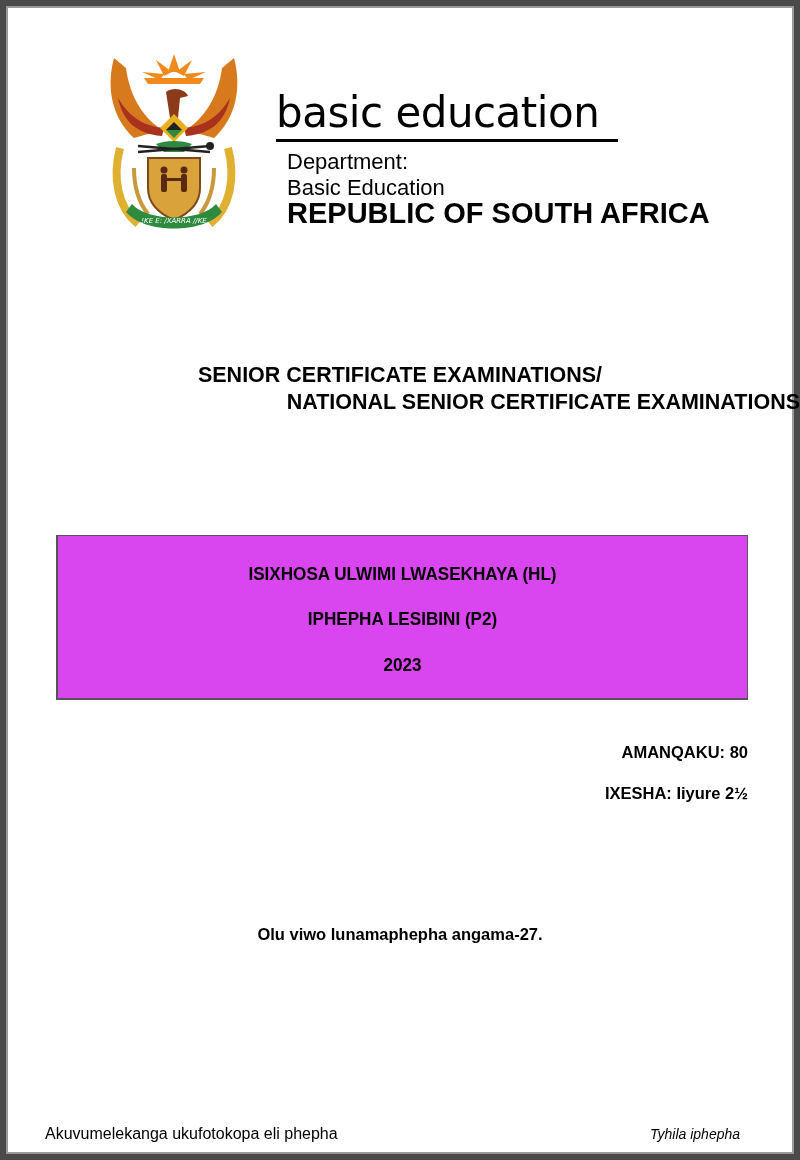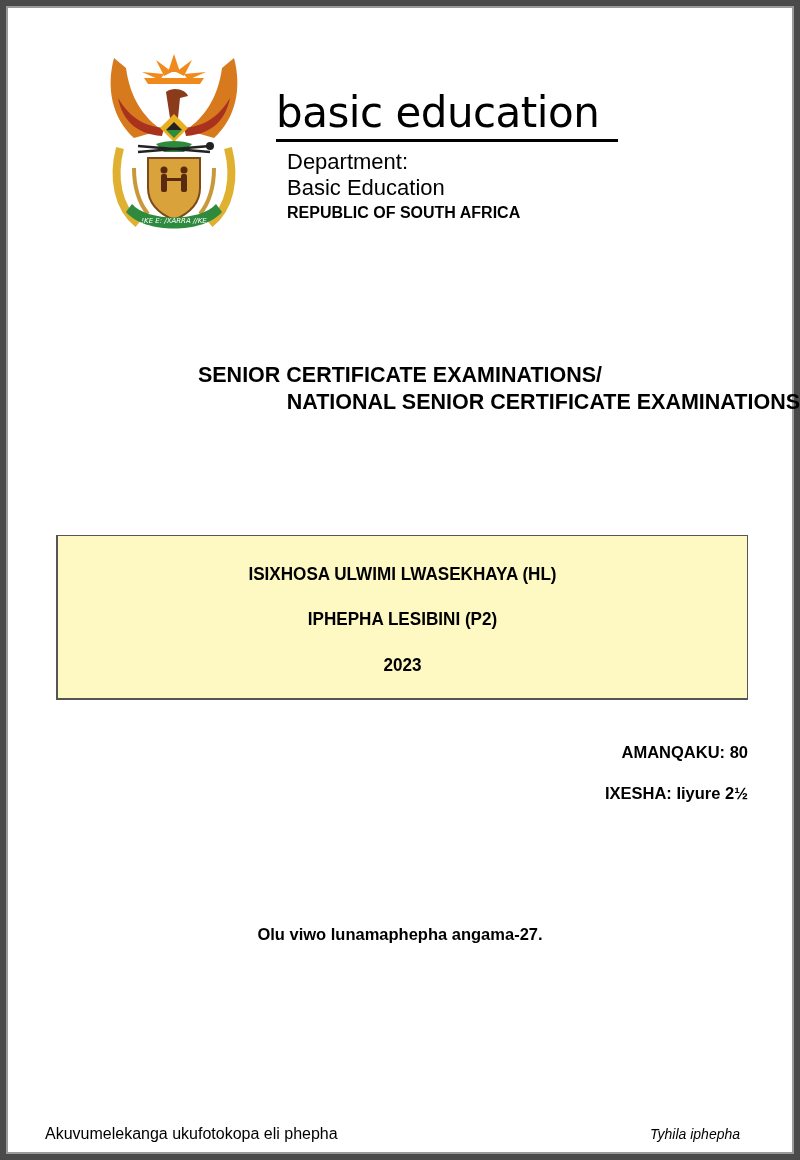--- a/index.html
+++ b/index.html
@@ -26,30 +26,30 @@
       line-height: 50px; font-weight: normal;
     }
     .brand-rule {
       position: absolute; left: 276px; top: 139px; width: 342px; height: 3px; background: #000;
     }
     .dept-line {
       position: absolute; left: 276px; font-size: 22px; line-height: 24px; margin-left: 11px;
     }
     .dept-1 { top: 150px; }
     .dept-2 { top: 176px; }
-    .dept-3 { top: 201px; font-weight: bold; font-size: 16px; }
+    .dept-3 { top: 201px; font-weight: bold; font-size: 29px; }
     .exam-heading {
       position: absolute; left: 0; width: 800px; text-align: center;
       font-weight: bold; font-size: 21.5px; line-height: 26px;
     }
     .exam-1 { top: 362px; }
     .exam-2 { top: 389px; text-align: right; }
     .subject-box {
       position: absolute; left: 56px; top: 535px; width: 692px; height: 165px;
-      box-sizing: border-box; background: #fef9c3; border: 1px solid #555;
+      box-sizing: border-box; background: #d946ef; border: 1px solid #555;
       border-left-width: 2px; border-bottom-width: 2px;
     }
     .box-line {
       position: absolute; left: 0; width: 100%; text-align: center;
       font-weight: bold; font-size: 19px; line-height: 22px;
       transform: scaleX(0.9);
     }
     .box-1 { top: 27px; }
     .box-2 { top: 72px; }
     .box-3 { top: 118px; }

